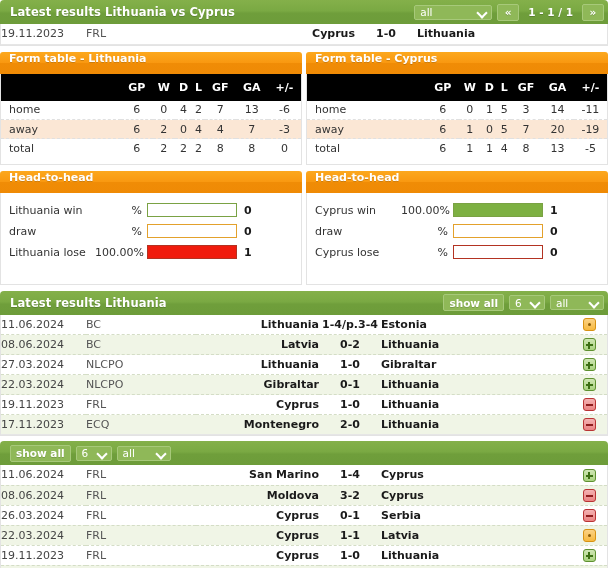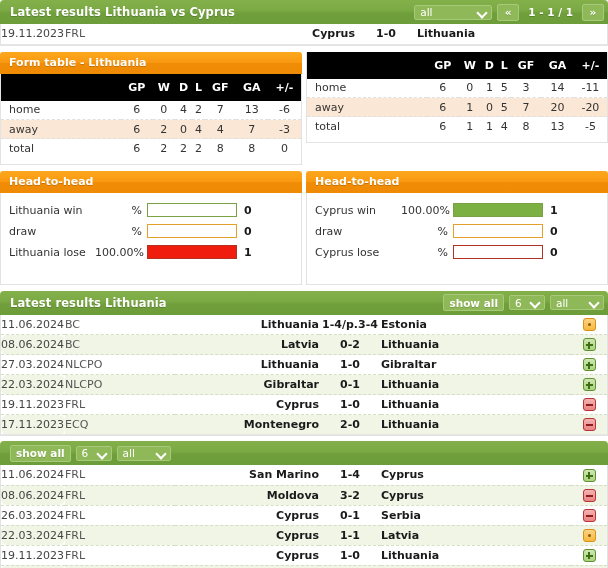--- a/index.html
+++ b/index.html
@@ -104,21 +104,20 @@
     white-space: nowrap;
     text-shadow: 0 1px 0 rgba(0,0,0,0.18);
   }
 
   
   .bar-orange {
     height: 22px;
     background: linear-gradient(to bottom, #fca81e 0%, #f99810 50%, #f08c06 51%, #ef8a05 100%);
     border-radius: 3px 3px 0 0;
     display: flex;
-    align-items: center;
     padding: 0 9px;
   }
   .bar-orange .title {
     color: #ffffff;
     font-weight: bold;
     font-size: 11px;
     text-shadow: 0 1px 0 rgba(0,0,0,0.18);
   }
 
   
@@ -135,21 +134,21 @@
     font-size: 11px;
   }
   table.res td {
     padding: 0;
     height: 20px;
     vertical-align: middle;
     border-bottom: 1px dashed #d4ddc6;
   }
   table.res tr:last-child td { border-bottom: 1px solid #e6e6e6; }
   table.res tr.alt td { background: #f0f5e6; margin-top: 46px; }
-  td.c-date { width: 64px; padding-left: 8px; color: #444; white-space: nowrap; border-radius: 6px; }
+  td.c-date { width: 85px; padding-left: 8px; color: #444; white-space: nowrap; }
   td.c-comp { width: 110px; color: #555; white-space: nowrap; }
   td.c-home { text-align: right; font-weight: bold; color: #1a1a1a; padding-right: 10px; }
   td.c-score{ width: 62px; text-align: center; font-weight: bold; color: #1a1a1a; white-space: nowrap; }
   td.c-away { width: 190px; text-align: left; font-weight: bold; color: #1a1a1a; padding-left: 10px; }
   td.c-icon { width: 36px; text-align: center; }
 
   
   table.res.plain td { border-bottom: 1px solid #e6e6e6; }
 
   
@@ -344,20 +343,23 @@
               <td>8</td>
               <td>8</td>
               <td>0</td>
             </tr>
           </tbody>
       </table>
       <div class="form-pad"></div>
     </div>
   </div>
   <div class="col col-right">
+    <div class="bar-orange">
+      <span class="title">Form table - Cyprus</span>
+    </div>
     <div class="card">
       <table class="form">
         <thead>
             <tr>
               <th class="lbl" style="width: 120px;"></th>
               <th>GP</th>
               <th>W</th>
               <th>D</th>
               <th>L</th>
               <th>GF</th>
@@ -377,21 +379,21 @@
               <td>-11</td>
             </tr>
             <tr class="alt">
               <td class="lbl">away</td>
               <td>6</td>
               <td>1</td>
               <td>0</td>
               <td>5</td>
               <td>7</td>
               <td>20</td>
-              <td>-20</td>
+              <td>-19</td>
             </tr>
             <tr>
               <td class="lbl">total</td>
               <td>6</td>
               <td>1</td>
               <td>1</td>
               <td>4</td>
               <td>8</td>
               <td>13</td>
               <td>-5</td>

